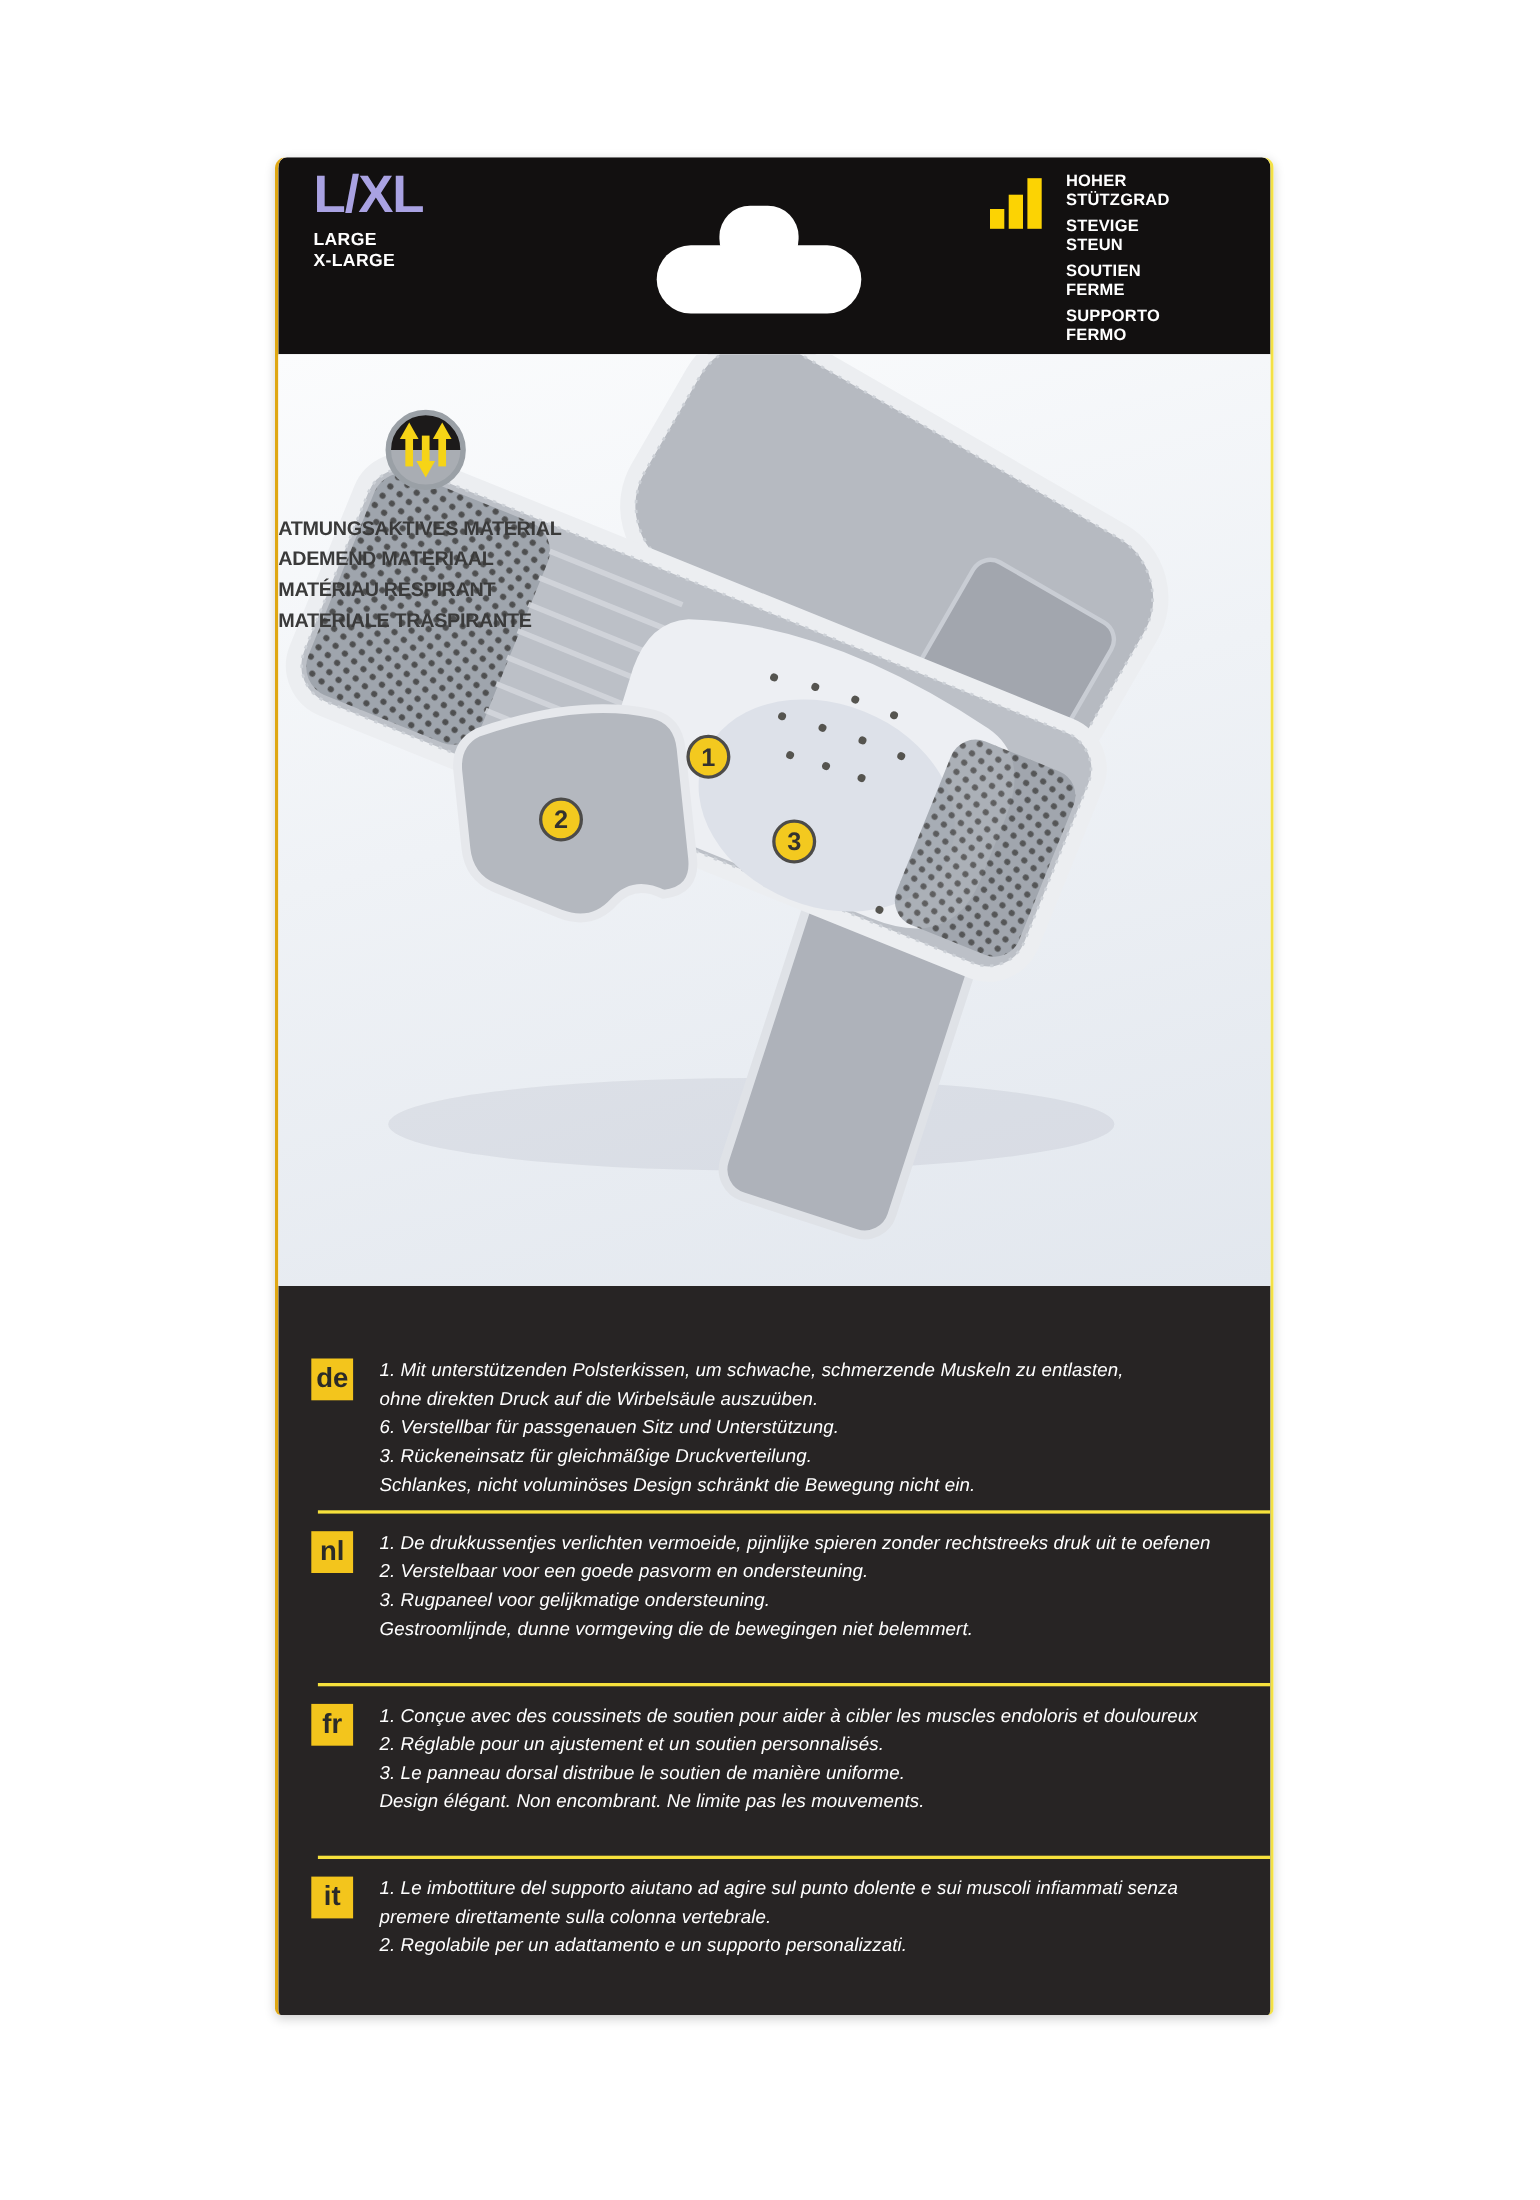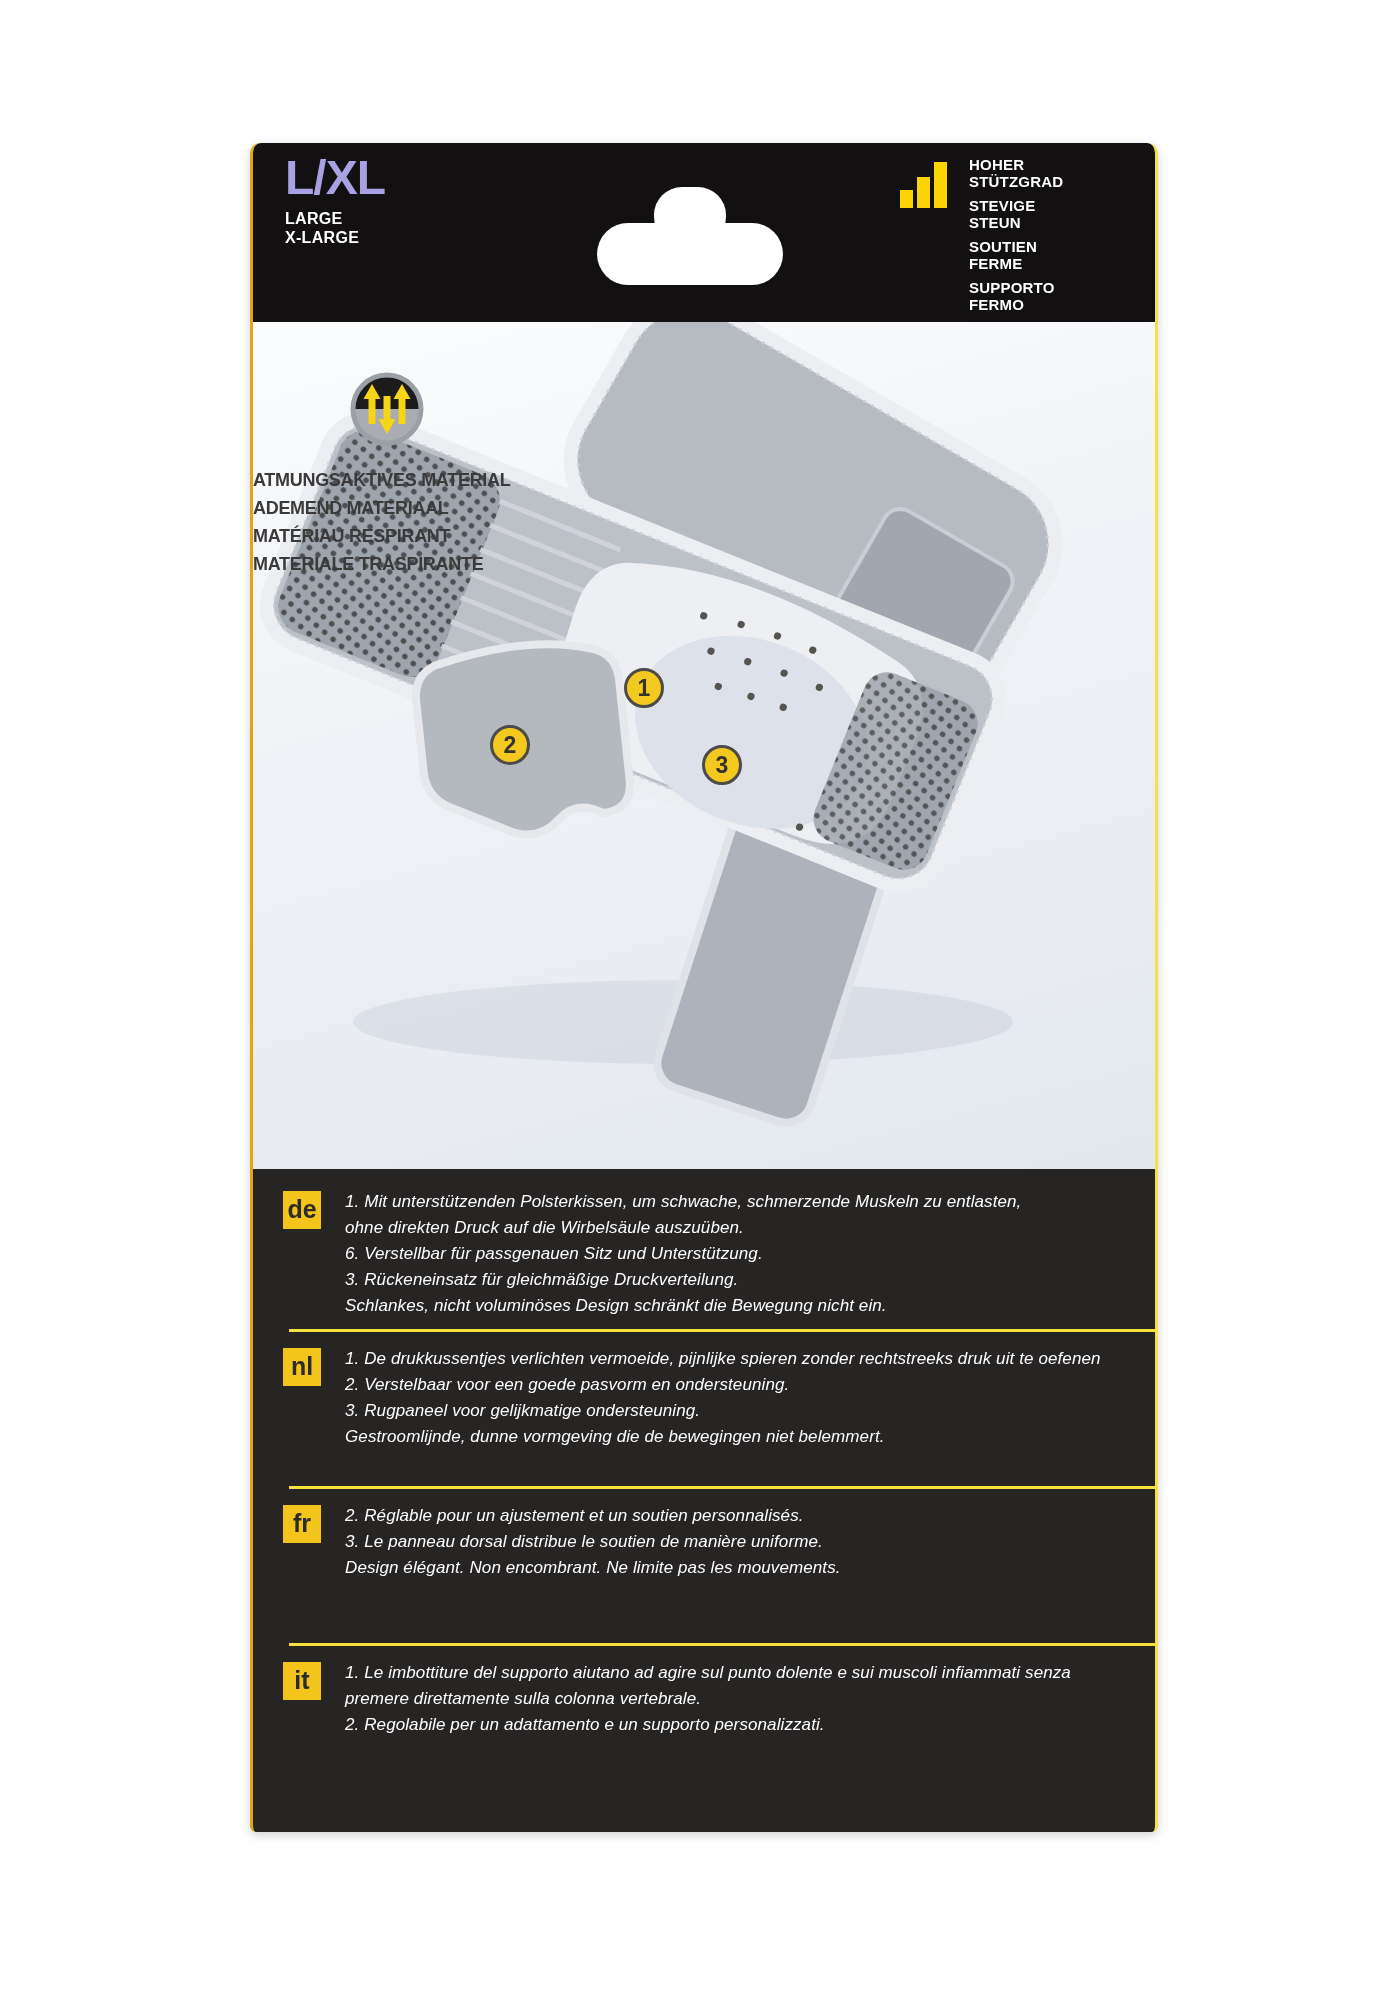--- a/index.html
+++ b/index.html
@@ -51,21 +51,21 @@
     background:#f3c91f; border:3px solid #4c4b49; color:#33322f;
     font-weight:bold; font-size:23px; line-height:34px; text-align:center;
   }
   .c1 { left:371px; top:346px; }
   .c2 { left:237px; top:403px; }
   .c3 { left:449px; top:423px; }
 
   
   .info-area {
     width:100%; height:663px; background:#272424;
-    padding:20px 36px 0 30px;
+    padding:64px 36px 0 30px;
   }
   .lang-block { display:flex; gap:24px; }
   .lang-badge {
     flex:0 0 38px; width:38px; height:38px; margin-top:2px;
     background:#f3c51c; color:#2b2b28;
     font-weight:bold; font-size:25px; line-height:36px; text-align:center;
   }
   .lang-lines { min-height:130px; }
   .lang-lines div { color:#ffffff; font-style:italic; font-weight:normal; font-size:17px; line-height:26px; letter-spacing:.1px; }
   .sep { border:none; border-top:3px solid #f6e13c; margin:10px -36px 14px 6px; }
@@ -224,20 +224,21 @@
         <div>2. Verstelbaar voor een goede pasvorm en ondersteuning.</div>
         <div>3. Rugpaneel voor gelijkmatige ondersteuning.</div>
         <div>Gestroomlijnde, dunne vormgeving die de bewegingen niet belemmert.</div>
       </div>
     </div>
     <hr class="sep">
 
     <div class="lang-block">
       <div class="lang-badge">fr</div>
       <div class="lang-lines">
+        <div>1. Conçue avec des coussinets de soutien pour aider à cibler les muscles endoloris et douloureux</div>
         <div>2. Réglable pour un ajustement et un soutien personnalisés.</div>
         <div>3. Le panneau dorsal distribue le soutien de manière uniforme.</div>
         <div>Design élégant. Non encombrant. Ne limite pas les mouvements.</div>
       </div>
     </div>
     <hr class="sep">
 
     <div class="lang-block">
       <div class="lang-badge">it</div>
       <div class="lang-lines">

